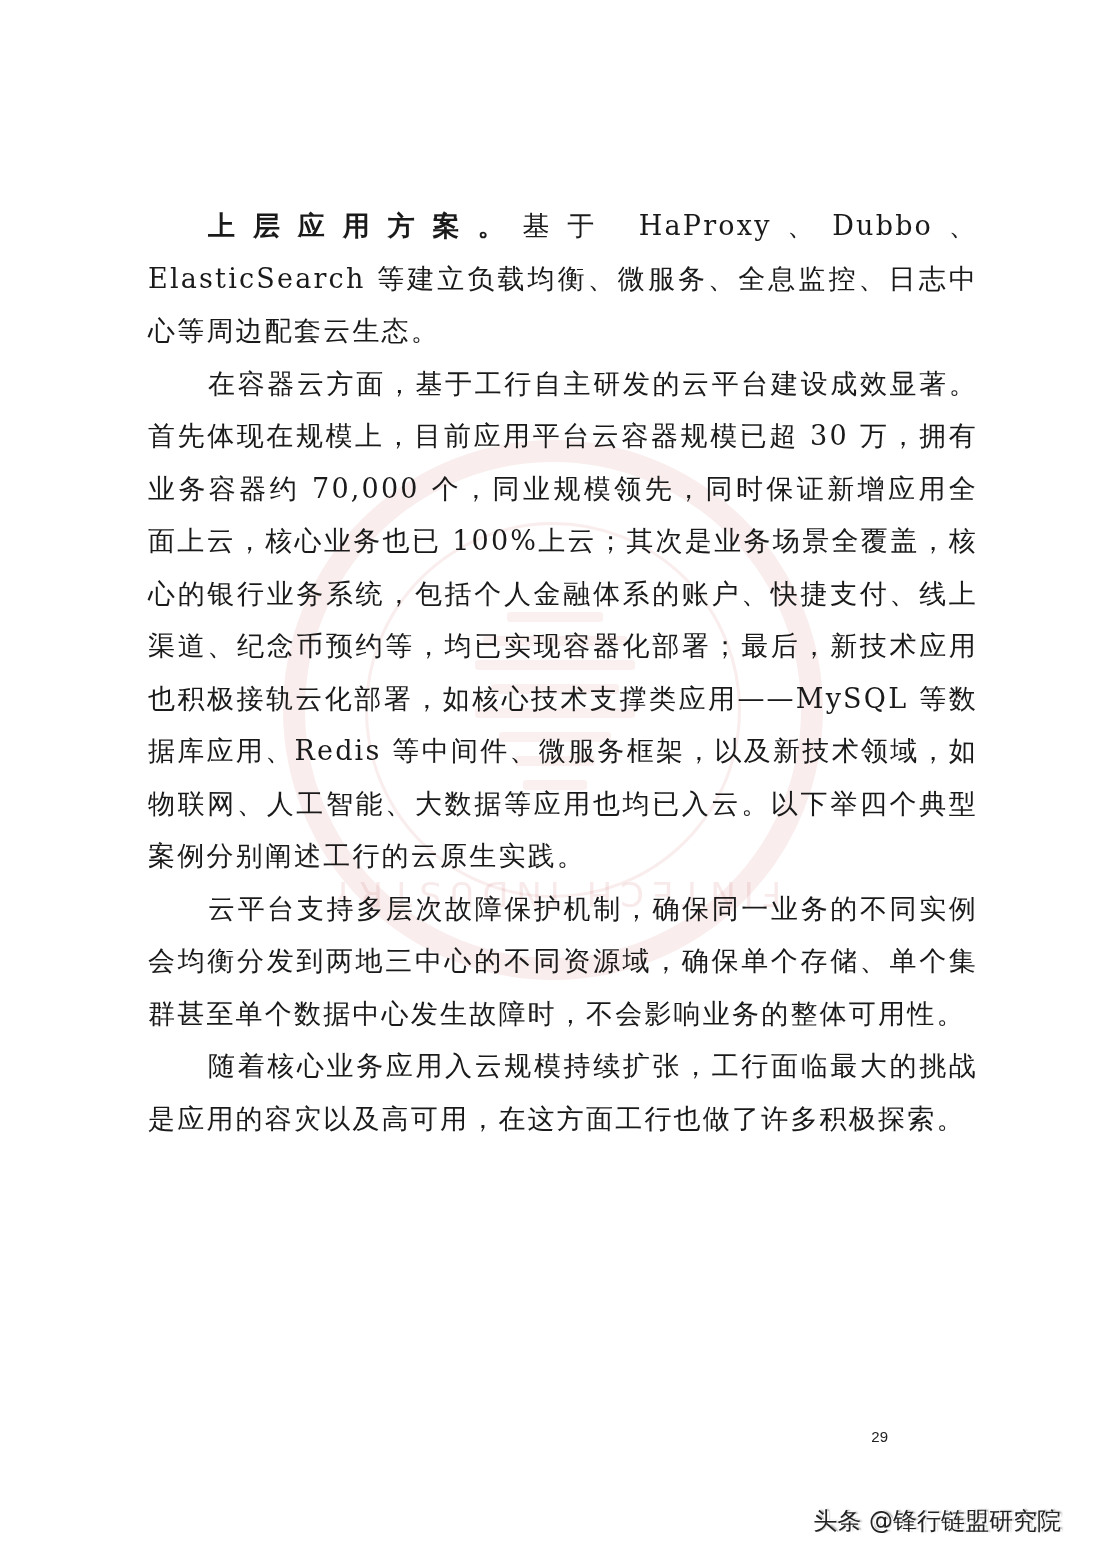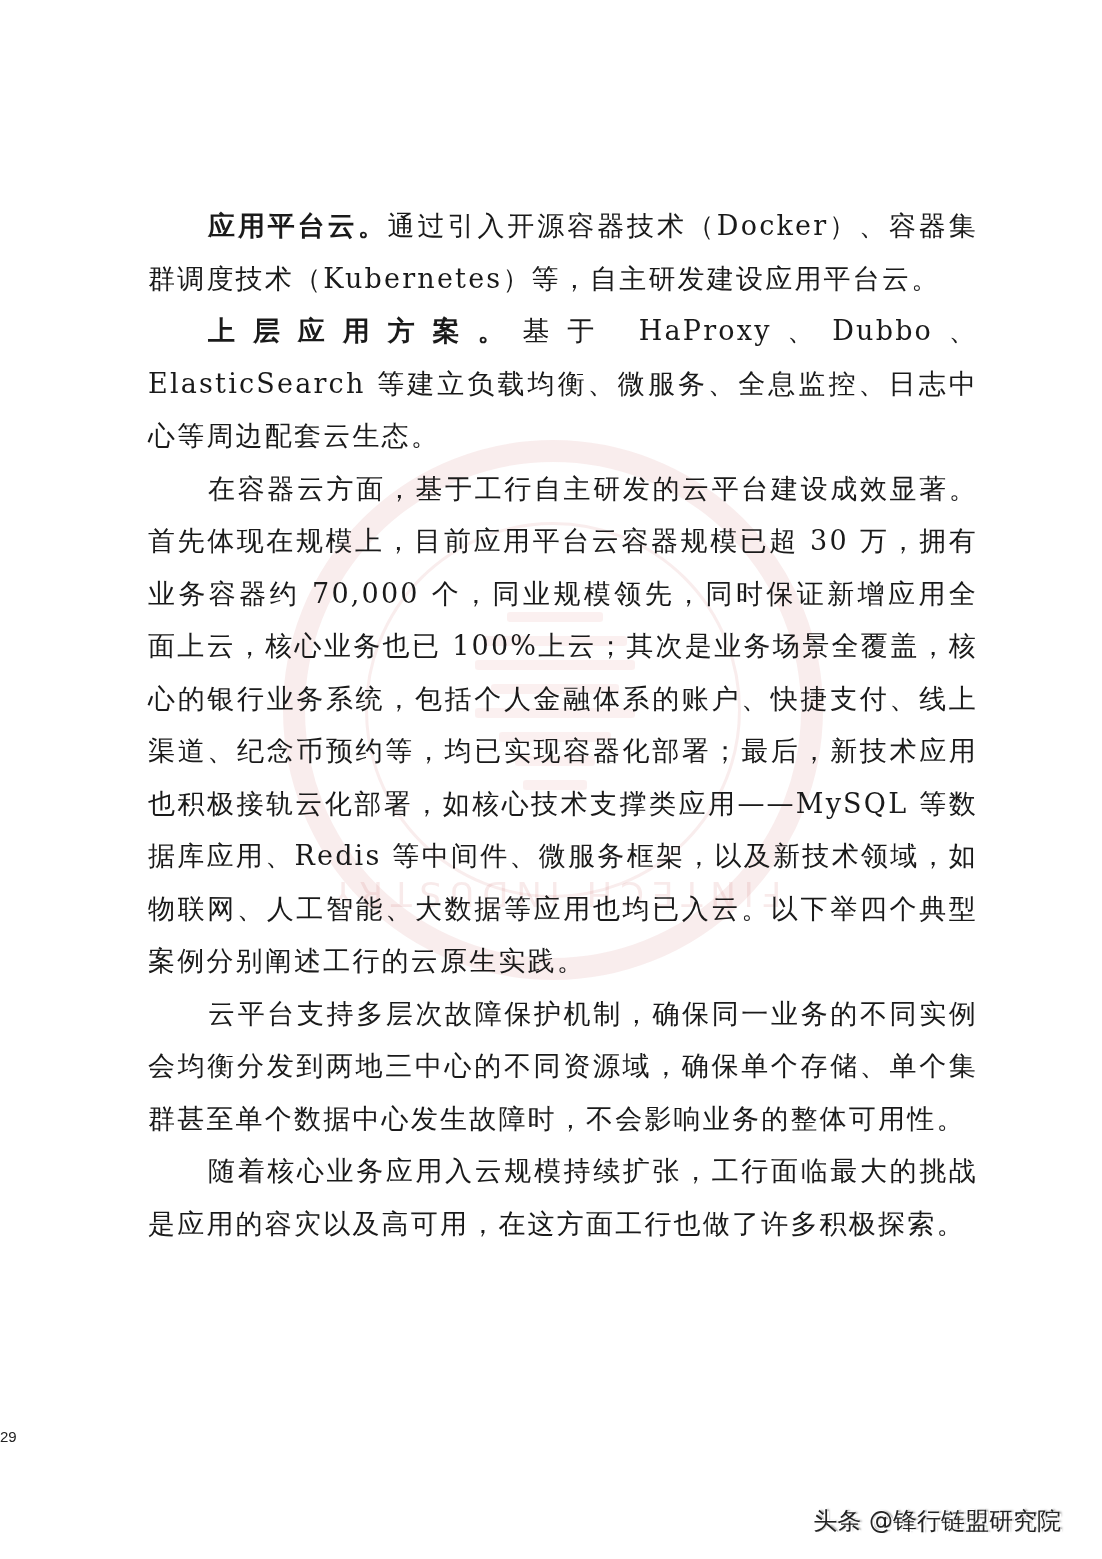--- a/index.html
+++ b/index.html
@@ -18,21 +18,21 @@
                font-family: "DejaVu Sans", sans-serif; font-size: 34px; letter-spacing: 8px;
                color: rgba(200,80,80,0.12); transform: rotate(180deg); }
 
   .content { position: absolute; left: 148px; top: 200px; width: 830px; }
   .para { font-size: 27px; line-height: 52.5px; margin: 0; letter-spacing: 2.2px; text-align: justify; }
   .indent { text-indent: 60px; }
   .bold-lead { font-weight: bold; font-family: "DejaVu Sans", sans-serif; }
   .heading { font-size: 27px; line-height: 52.5px; margin: 0; padding-left: 60px; font-weight: bold;
              font-family: "DejaVu Sans", sans-serif; letter-spacing: 2px; }
 
-  .page-number { position: absolute; top: 1428px; left: 0; width: 870px; text-align: left;
+  .page-number { position: absolute; top: 1428px; left: 18px; width: 870px; text-align: right;
                  font-family: "Liberation Sans", sans-serif; font-size: 15px; color: #222; }
   .source-watermark { position: absolute; right: 41px; top: 1505px; font-family: "DejaVu Sans", sans-serif;
                       font-size: 24px; color: #222; text-shadow: 2px 2px 0 #fff, -1px -1px 0 #fff, 2px 0 2px #999; }
 </style>
 </head>
 <body>
 
 <div class="page">
 
   <div class="seal">
@@ -44,21 +44,20 @@
       <div style="width:80%"></div>
         <div style="width:100%"></div>
         <div style="width:70%"></div>
       <div style="width:50%"></div>
         <div style="width:40%"></div>
     </div>
     <div class="seal-text">FINTECH INDUSTRY</div>
   </div>
 
   <div class="content">
-    <p class="para indent"><span class="bold-lead">应用平台云。</span><span>通过引入开源容器技术（Docker）、容器集群调度技术（Kubernetes）等，自主研发建设应用平台云。</span></p>
     <p class="para indent"><span class="bold-lead">上层应用方案。</span><span>基于 HaProxy、Dubbo、ElasticSearch 等建立负载均衡、微服务、全息监控、日志中心等周边配套云生态。</span></p>
     <p class="para indent"><span>在容器云方面，基于工行自主研发的云平台建设成效显著。首先体现在规模上，目前应用平台云容器规模已超 30 万，拥有业务容器约 70,000 个，同业规模领先，同时保证新增应用全面上云，核心业务也已 100%上云；其次是业务场景全覆盖，核心的银行业务系统，包括个人金融体系的账户、快捷支付、线上渠道、纪念币预约等，均已实现容器化部署；最后，新技术应用也积极接轨云化部署，如核心技术支撑类应用——MySQL 等数据库应用、Redis 等中间件、微服务框架，以及新技术领域，如物联网、人工智能、大数据等应用也均已入云。以下举四个典型案例分别阐述工行的云原生实践。</span></p>
     <p class="para indent">云平台支持多层次故障保护机制，确保同一业务的不同实例会均衡分发到两地三中心的不同资源域，确保单个存储、单个集群甚至单个数据中心发生故障时，不会影响业务的整体可用性。</p>
     <p class="para indent">随着核心业务应用入云规模持续扩张，工行面临最大的挑战是应用的容灾以及高可用，在这方面工行也做了许多积极探索。</p>
   </div>
 
   <div class="page-number">29</div>
   <div class="source-watermark">头条 @锋行链盟研究院</div>
 </div>
 

